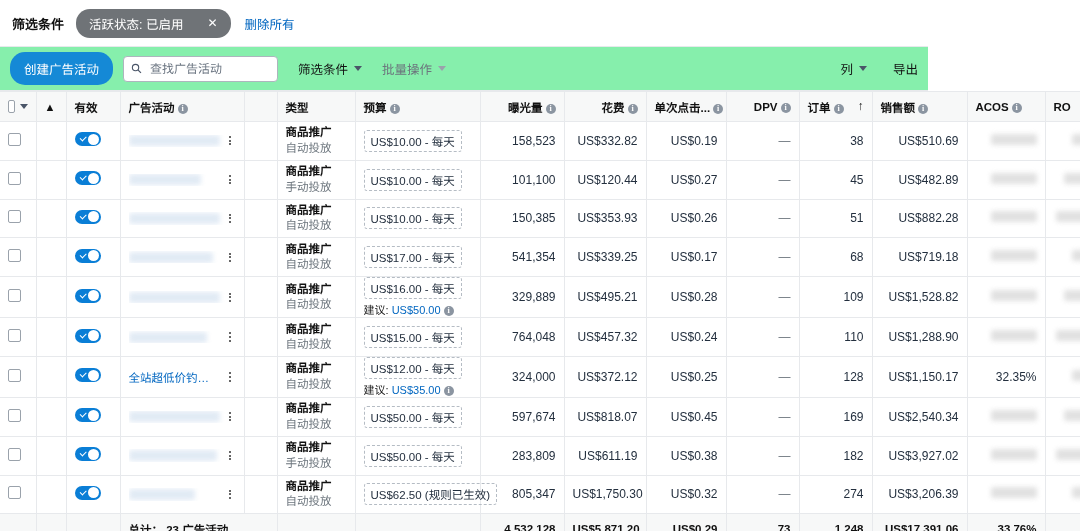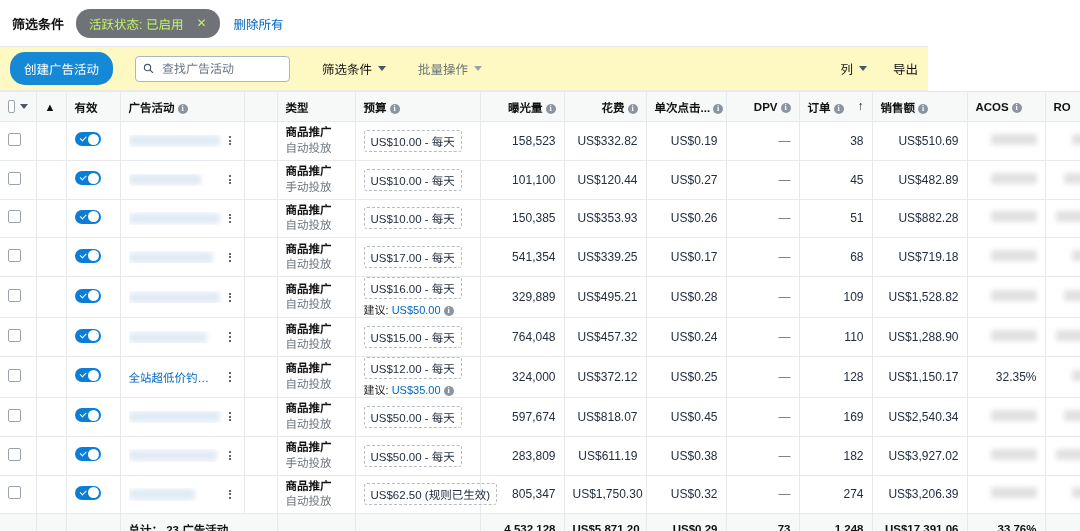--- a/index.html
+++ b/index.html
@@ -26,23 +26,23 @@
   .filter-label {
     font-size: 13px;
     font-weight: bold;
     color: #111;
     margin-right: 12px;
     white-space: nowrap;
   }
   .chip {
     display: inline-flex;
     align-items: center;
-    gap: 13px;
+    gap: 24px;
     background: #6f7377;
-    color: #bef264;
+    color: #ffffff;
     font-size: 12.5px;
     border-radius: 14px;
     padding: 5px 13px;
     white-space: nowrap;
     cursor: pointer;
     text-align: center;
   }
   .chip-x {
     font-size: 12px;
     font-weight: bold;
@@ -57,22 +57,21 @@
     cursor: pointer;
   }
 
   
   .toolbar {
     height: 44px;
     display: flex;
     align-items: center;
     padding: 0 10px;
     border-bottom: 1px solid #e7e9ec;
-    background: #fef9c3;
-    gap: 12px;
+    background: #86efac;
   }
   .btn-primary {
     background: #1589d6;
     color: #fff;
     border: none;
     border-radius: 15px;
     font-size: 12.5px;
     padding: 7px 14px;
     cursor: pointer;
     white-space: nowrap;

